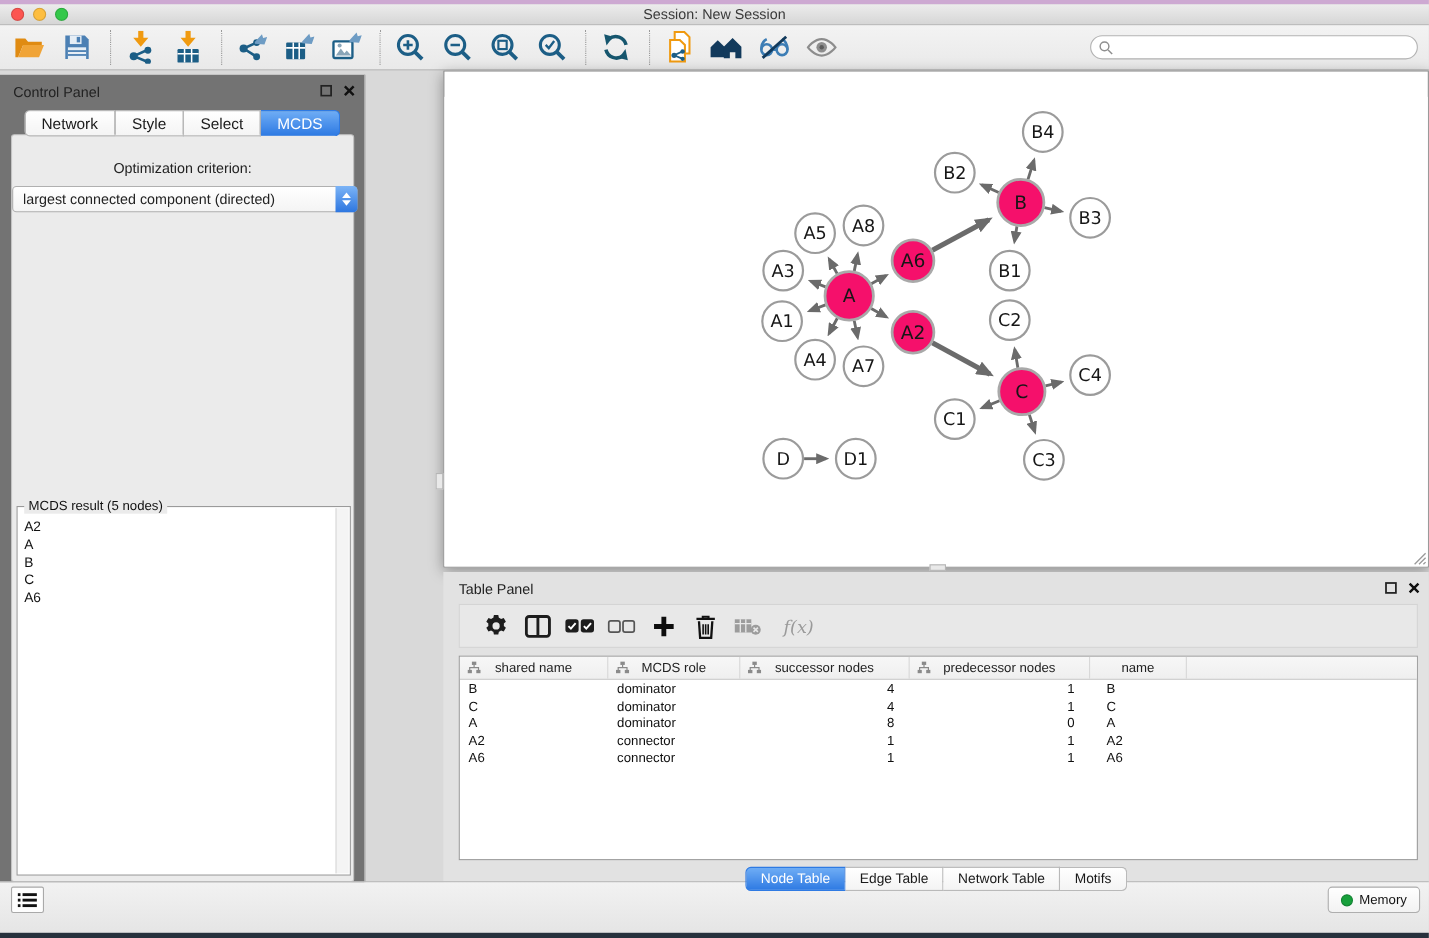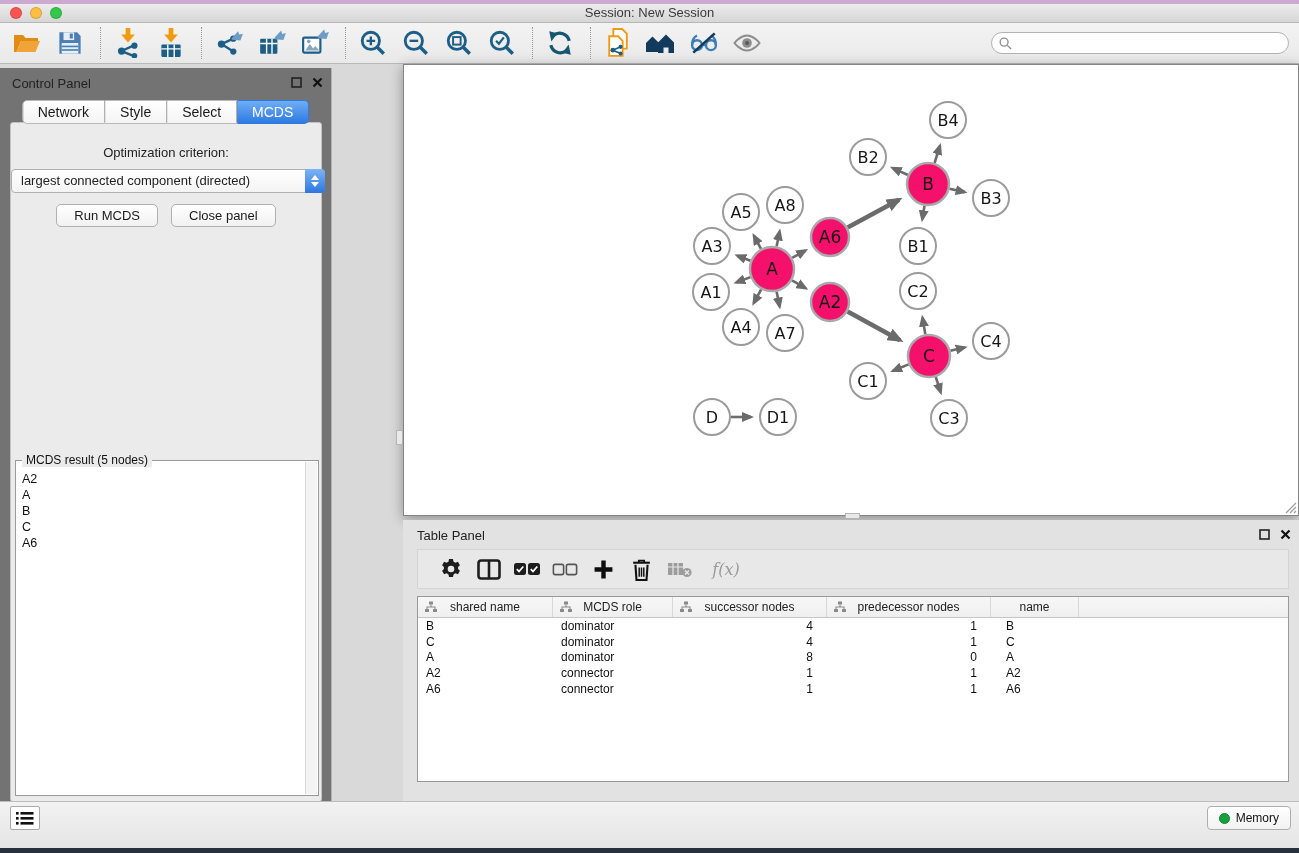--- a/index.html
+++ b/index.html
@@ -286,24 +286,20 @@
       <button class="seg-btn active">MCDS</button>
     </div>
   <div class="cp-body">
     <div class="opt-label">Optimization criterion:</div>
     <div class="dropdown">
       <span>largest connected component (directed)</span>
       <span class="dd-stepper">
           <span class="chev-up"></span>
           <span class="chev-down"></span>
         </span>
-    </div>
-    <div class="btn-row">
-      <button class="push-btn">Run MCDS</button>
-      <button class="push-btn">Close panel</button>
     </div>
     <div class="result-group">
       <span class="result-legend">MCDS result (5 nodes)</span>
       <div class="result-list" id="resultList">
           <div>A2</div>
           <div>A</div>
           <div>B</div>
           <div>C</div>
           <div>A6</div>
         </div>
@@ -570,20 +566,26 @@
         </div>
         <div class="tr">
           <div class="td l" style="width: 135px;">A6</div>
           <div class="td l" style="width: 120px;">connector</div>
           <div class="td r" style="width: 154px;">1</div>
           <div class="td r" style="width: 164px;">1</div>
           <div class="td ll" style="width: 88px;">A6</div>
         </div>
       </div>
   </div>
+  <div class="seg tp-tabs" id="tableTabs" style="position:absolute">
+      <button class="seg-btn active">Node Table</button>
+      <button class="seg-btn">Edge Table</button>
+      <button class="seg-btn">Network Table</button>
+      <button class="seg-btn">Motifs</button>
+    </div>
 </div>
 
 <div class="status-bar">
   <div class="list-btn">
     <svg width="18" height="15" viewBox="0 0 18 15">
       <rect x="0" y="1" width="2.6" height="2.6" fill="#111"></rect>
         <rect x="4.5" y="1" width="13" height="2.6" fill="#111"></rect>
       <rect x="0" y="6" width="2.6" height="2.6" fill="#111"></rect>
         <rect x="4.5" y="6" width="13" height="2.6" fill="#111"></rect>
       <rect x="0" y="11" width="2.6" height="2.6" fill="#111"></rect>

